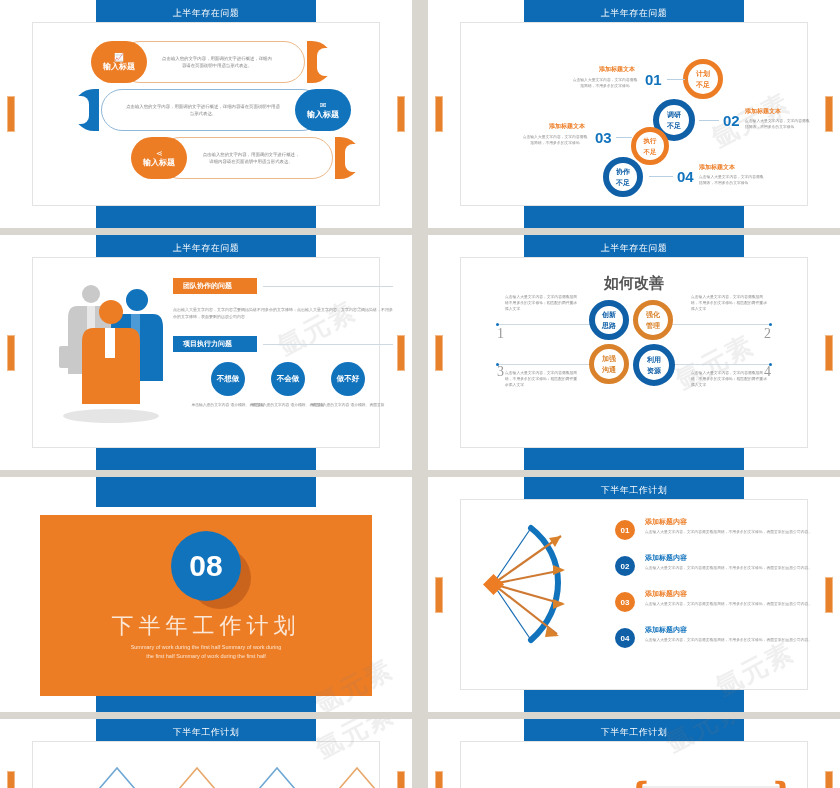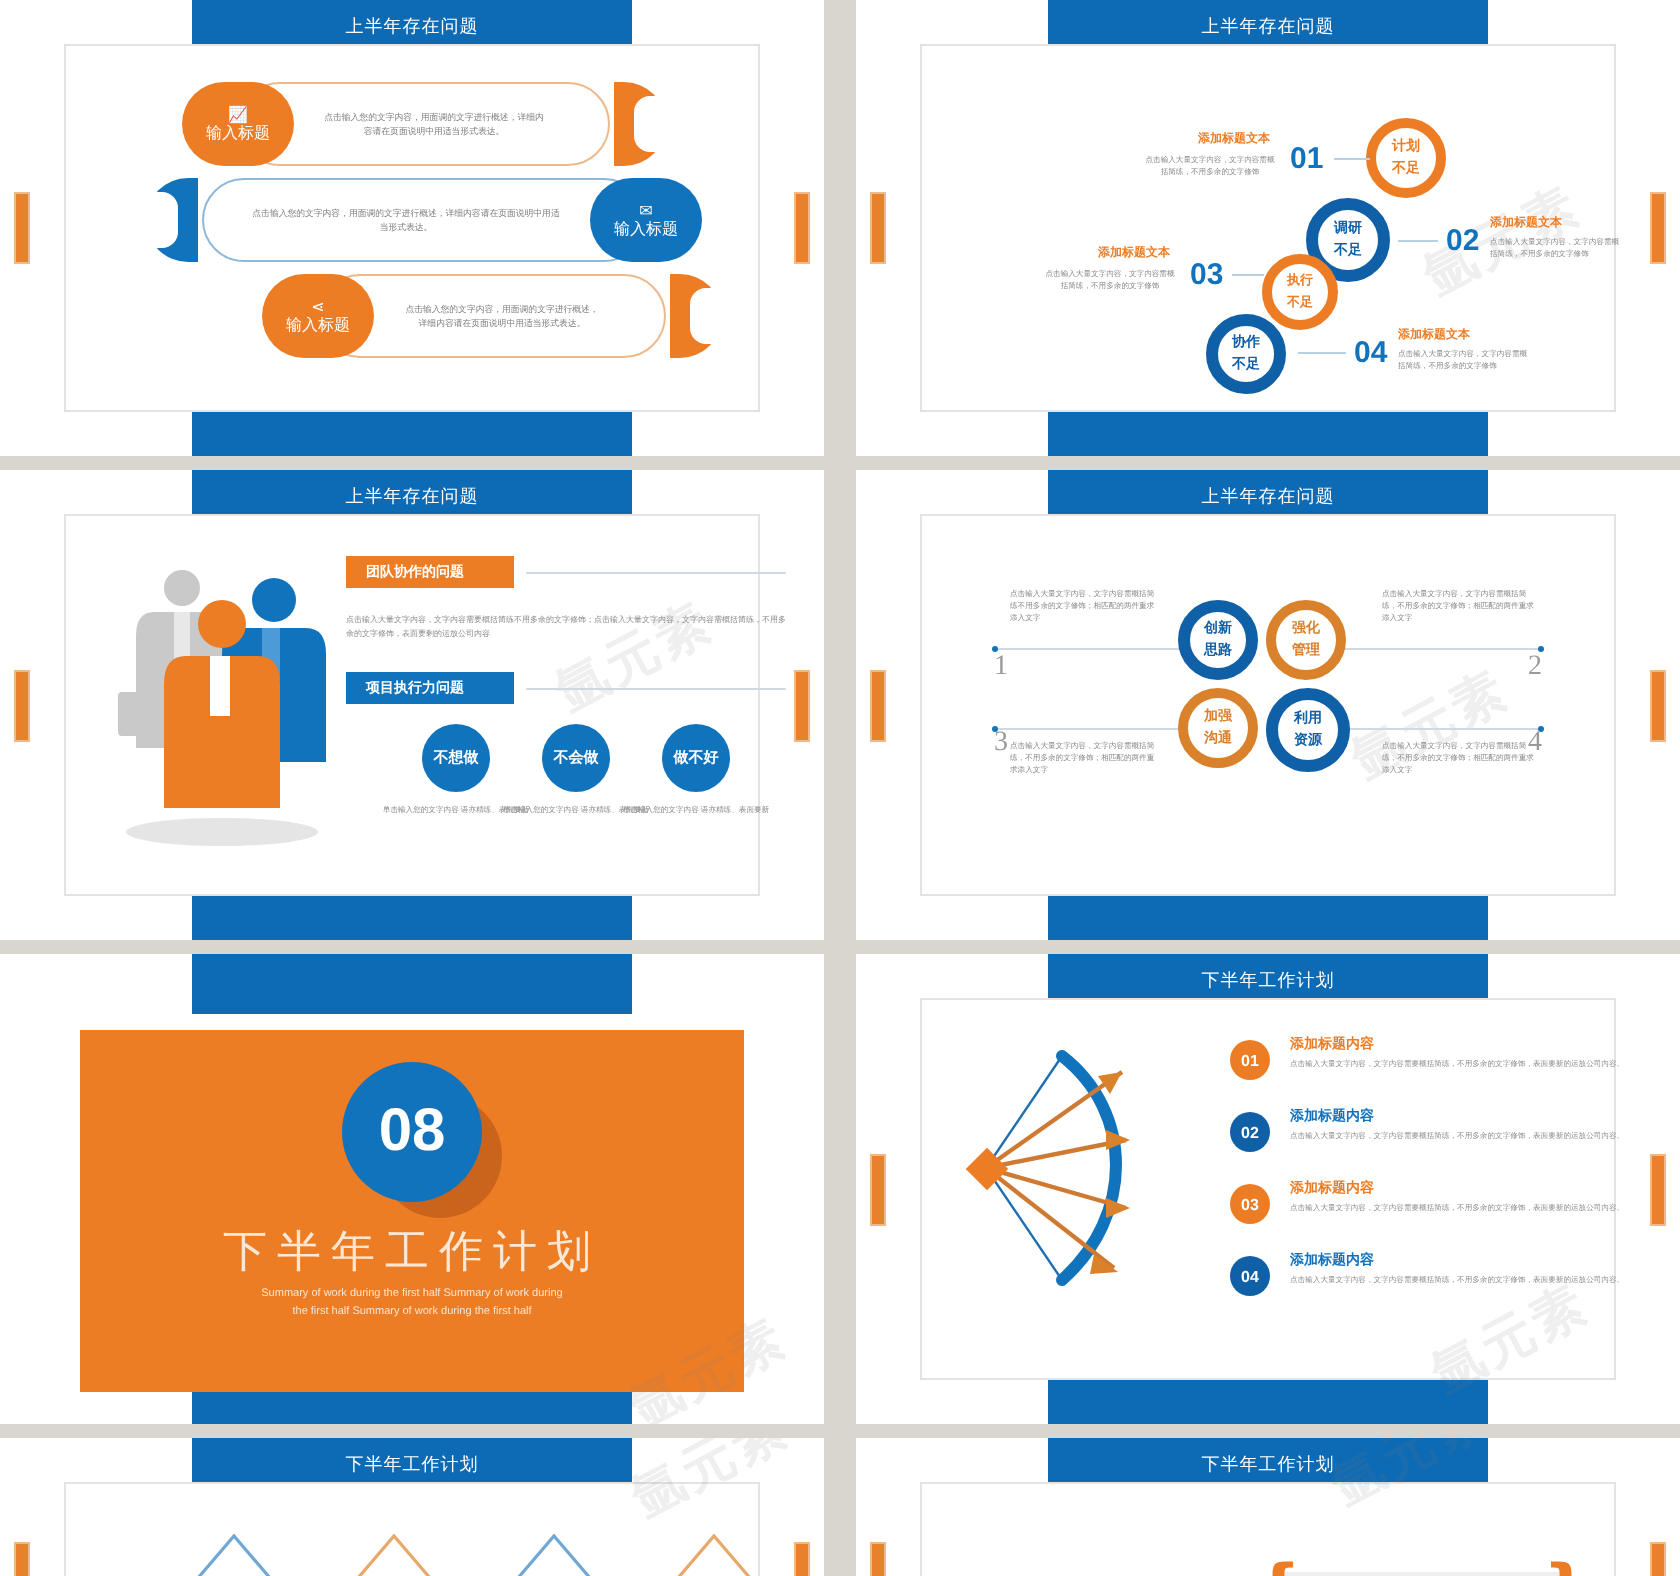--- a/index.html
+++ b/index.html
@@ -59,21 +59,21 @@
   .pill-body{
     position:absolute;left:28px;right:28px;top:0;bottom:0;
     border:1px solid;border-radius:21px;box-sizing:border-box;background:#fff;
   }
   .pill-knob{
     position:absolute;width:56px;height:42px;border-radius:21px;
     color:#fff;display:flex;flex-direction:column;align-items:center;justify-content:center;
     z-index:3;
   }
   .pill-knob .ic{font-size:8px;line-height:9px;}
-  .pill-knob .lb{font-size:8px;font-weight:normal;line-height:10px;text-align:center;}
+  .pill-knob .lb{font-size:8px;font-weight:bold;line-height:10px;text-align:center;}
   .pill-c{
     position:absolute;width:26px;height:42px;z-index:2;
   }
   .pill-c.right{right:0;border-radius:0 21px 21px 0;}
   .pill-c.left{left:0;border-radius:21px 0 0 21px;}
   .pill-cut{position:absolute;width:16px;height:28px;background:#fff;top:7px;}
   .pill-cut.right{right:0;border-radius:8px 0 0 8px;}
   .pill-cut.left{left:0;border-radius:0 8px 8px 0;}
   .pill-txt{
     position:absolute;left:70px;right:60px;top:50%;transform:translateY(-50%);
@@ -276,20 +276,21 @@
   </div>
 
   <div class="slide">
     <div class="band"></div>
     <div class="band-title">上半年存在问题</div>
     <div class="band-bottom"></div>
     <div class="tick l"></div>
     <div class="tick r"></div>
     <div class="card">
       <div class="wm" style="right:50px;top:46%;">氩元素</div>
+      <div class="s4title">如何改善</div>
 
       <div class="axline" style="left:36px;top:66px;width:120px;"></div>
       <div class="axline" style="right:36px;top:66px;width:120px;"></div>
       <div class="axline" style="left:36px;top:106px;width:120px;"></div>
       <div class="axline" style="right:36px;top:106px;width:120px;"></div>
       <div class="axdot" style="left:35px;top:65px;"></div>
       <div class="axdot" style="right:35px;top:65px;"></div>
       <div class="axdot" style="left:35px;top:105px;"></div>
       <div class="axdot" style="right:35px;top:105px;"></div>
 

